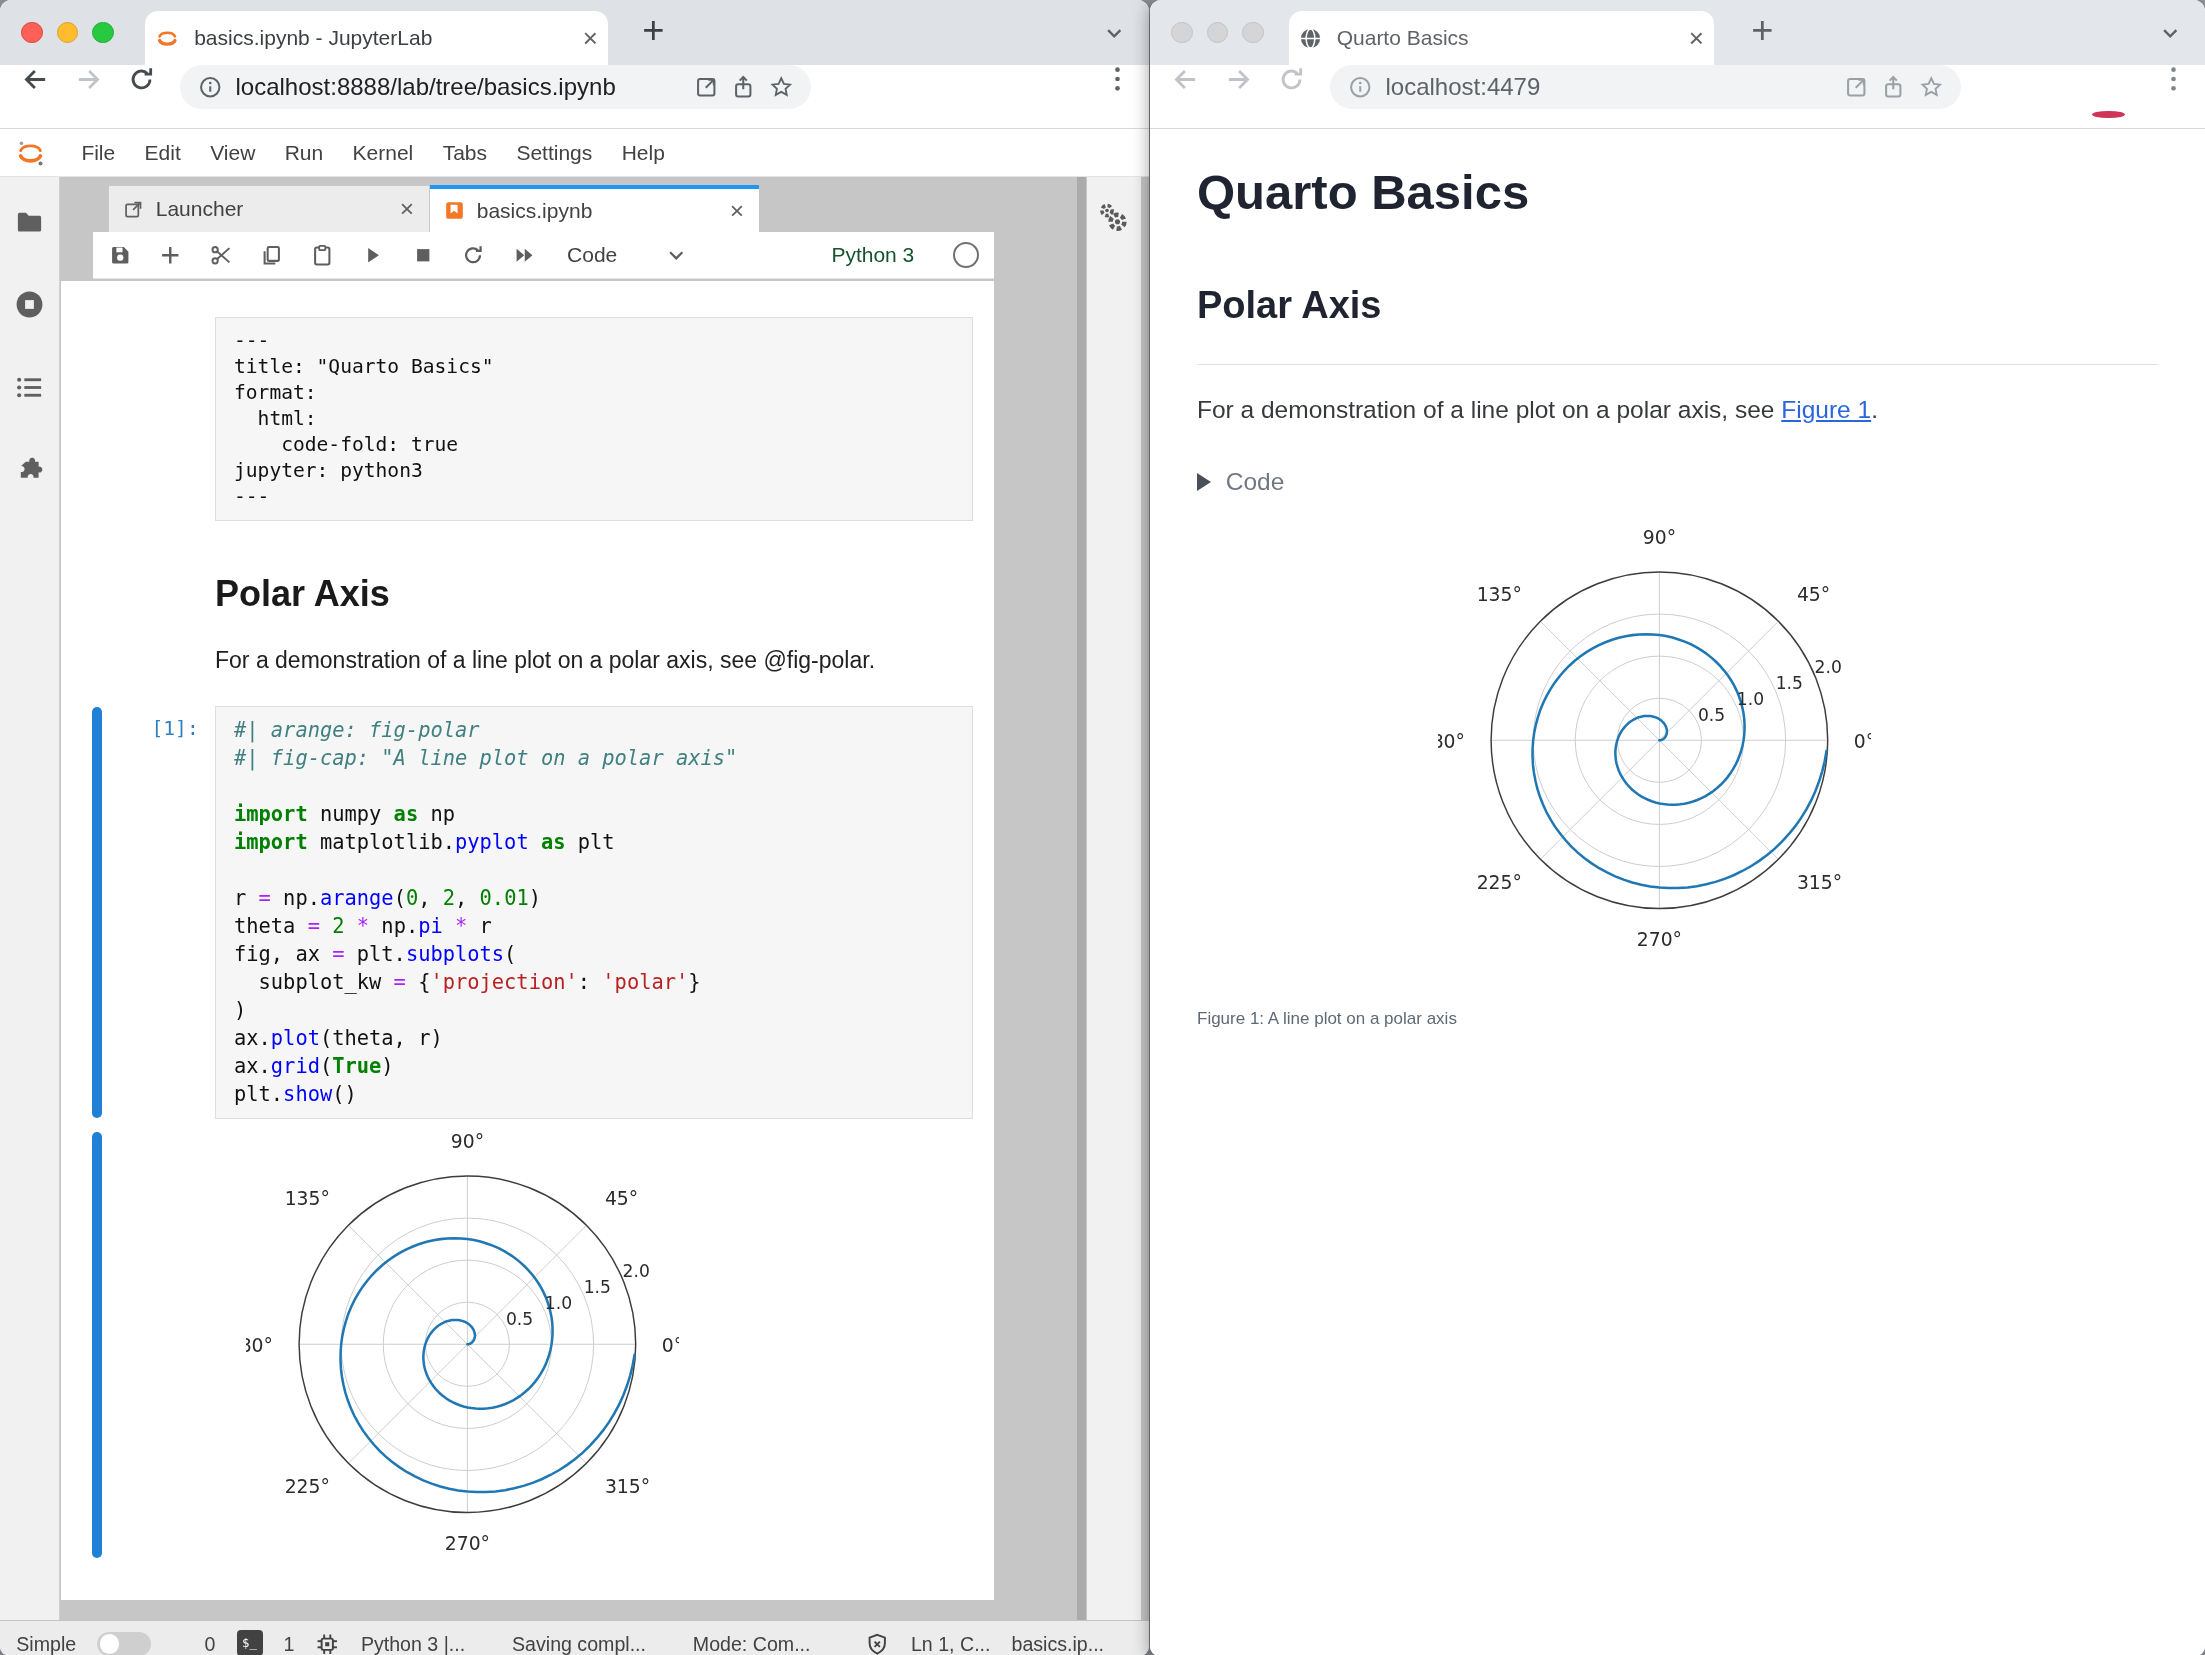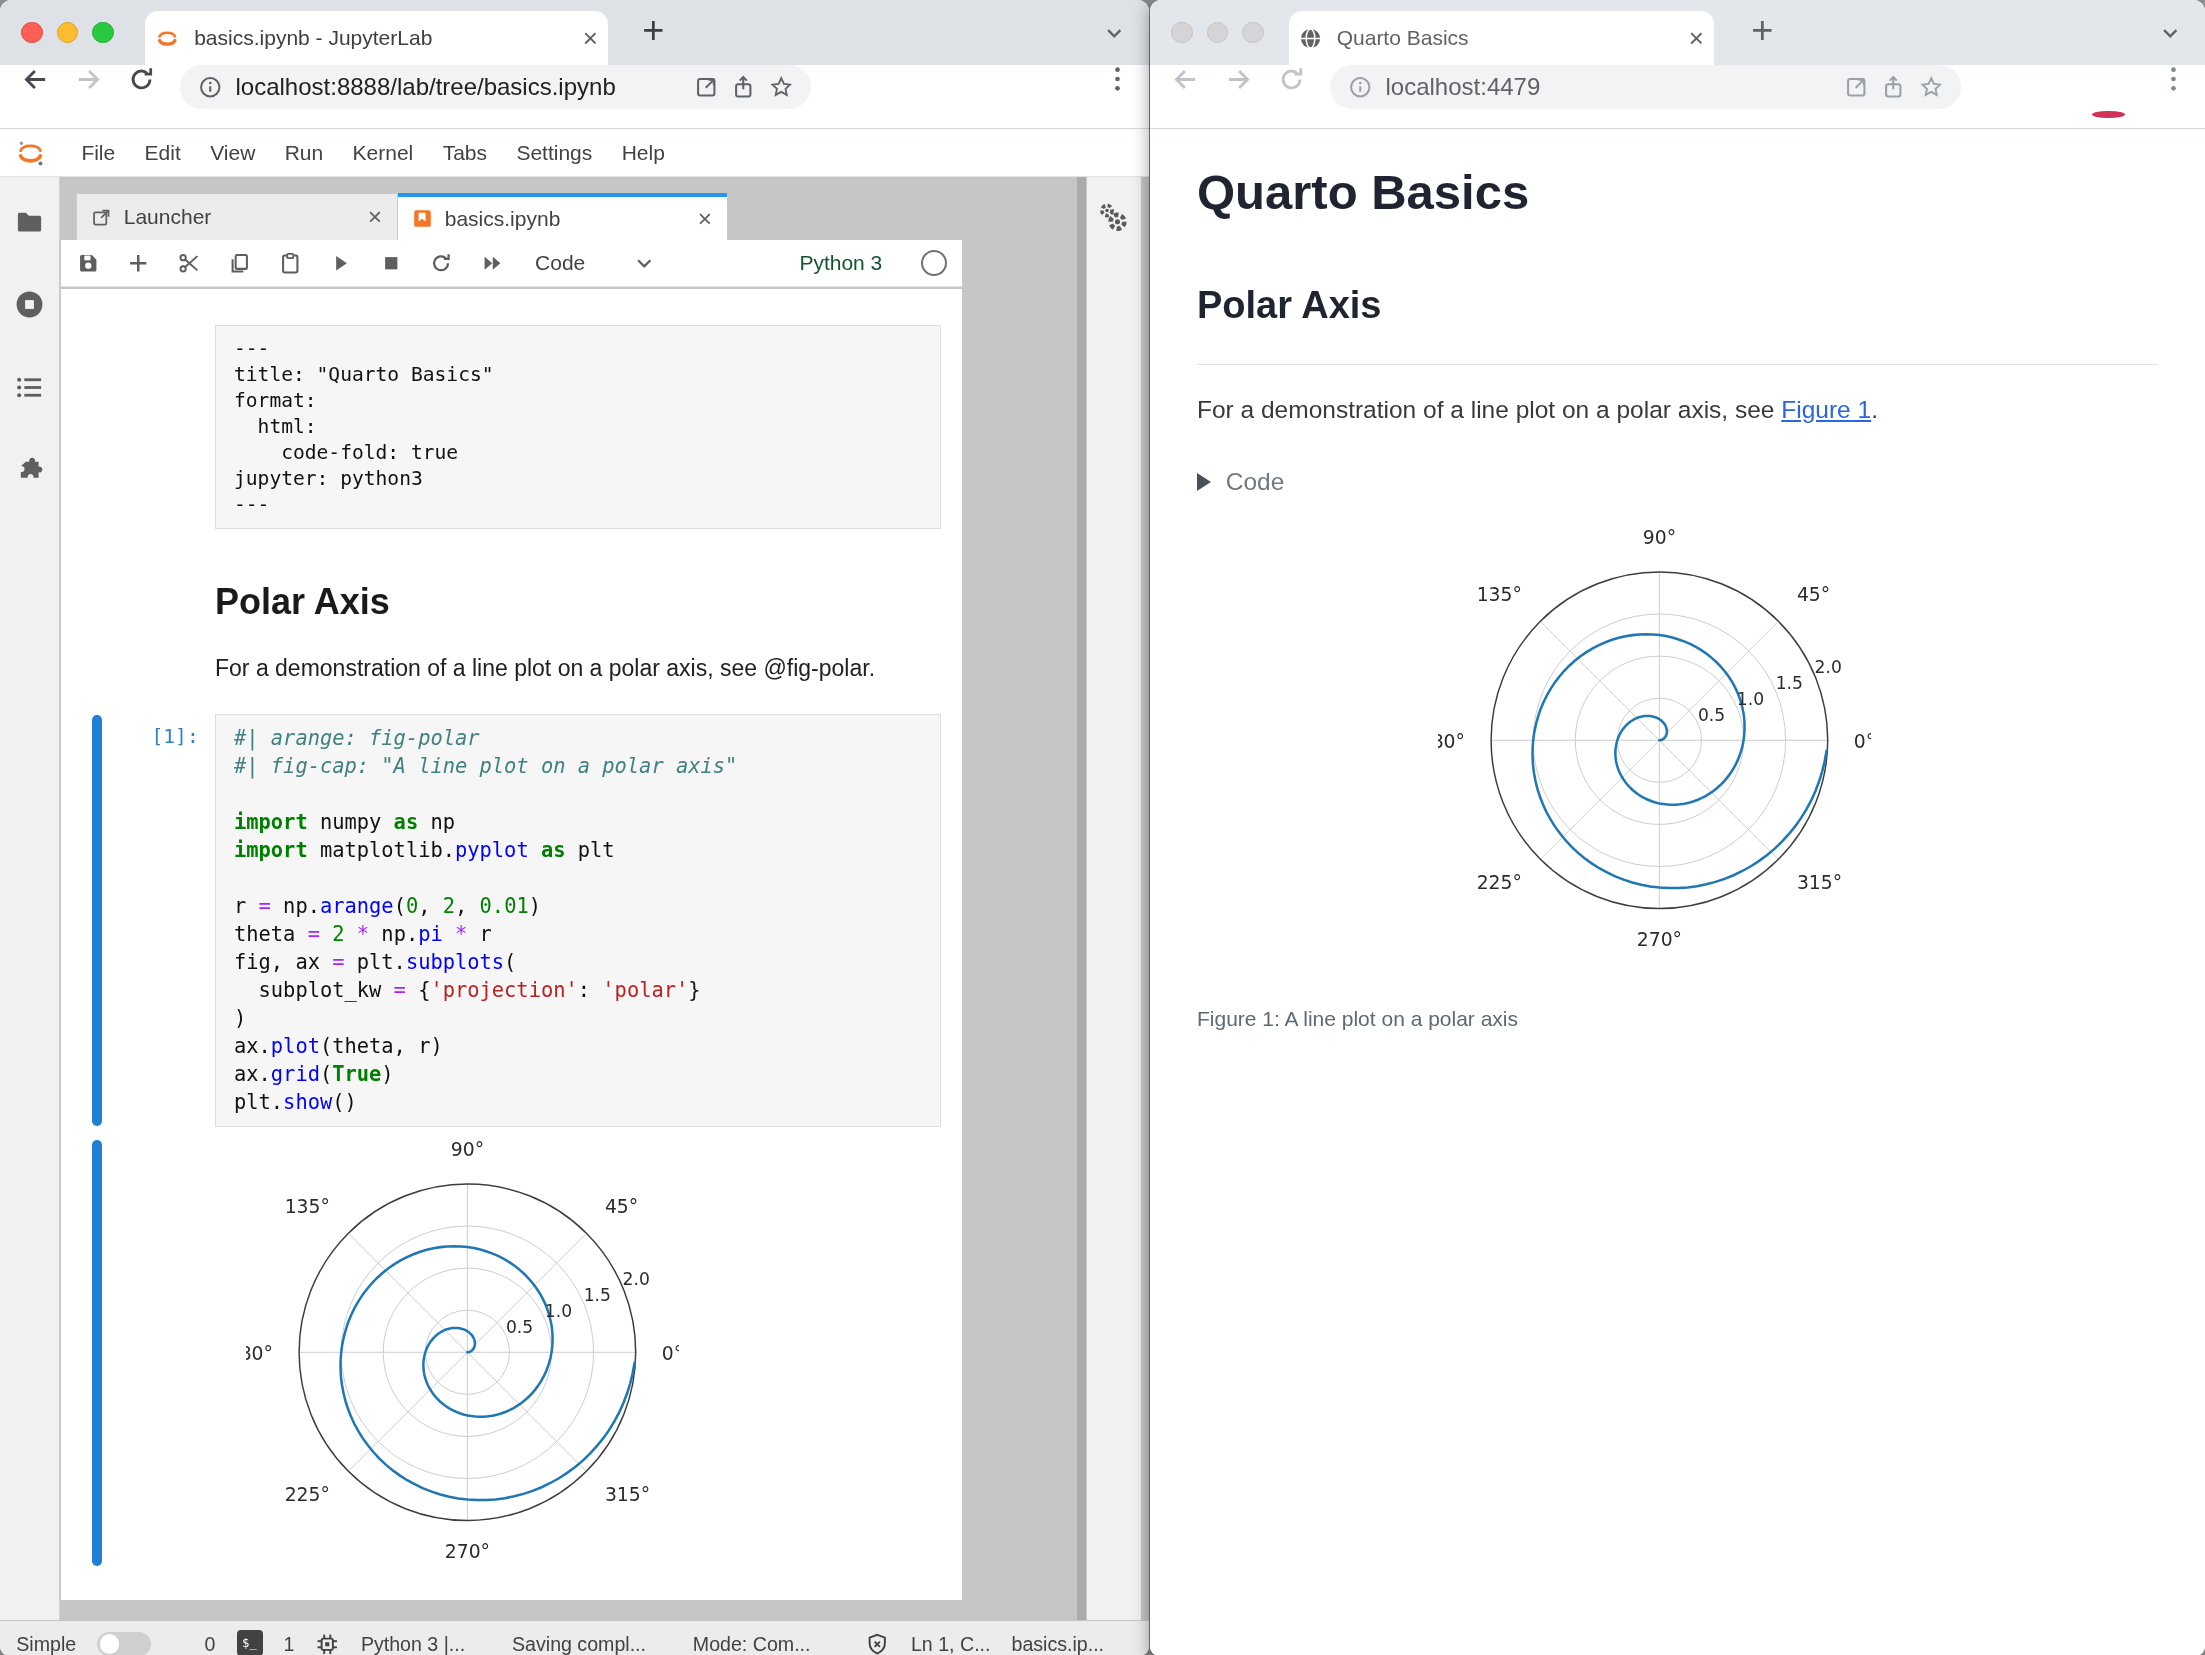--- a/index.html
+++ b/index.html
@@ -45,21 +45,21 @@
     background:#cf3457;}
 
   
   .jmenubar{height:47px;background:#fff;border-bottom:0.8px solid #e4e4e4;display:flex;align-items:center;}
   .jlogo{margin:0 16.3px 0 11.4px;}
   .jmenu{font-size:21px;color:#424242;padding:0 14.7px;}
   .dock{position:absolute;top:177px;bottom:36px;left:0;right:0;background:#c6c6c6;}
   .actbar{position:absolute;left:0;top:0;bottom:0;width:60px;background:#f1f1f1;border-right:0.8px solid #cfcfcf;
     display:flex;flex-direction:column;align-items:center;padding-top:29px;gap:52px;box-sizing:border-box;}
   .actbar svg{width:31px;height:31px;color:#5f5f5f;}
-  .mainarea{position:absolute;left:61px;width:901px;top:16px;bottom:0;}
+  .mainarea{position:absolute;left:61px;width:901px;top:8px;bottom:0;padding-left:32px;}
   .doctabs{height:47px;display:flex;align-items:flex-end;}
   .dtab{height:47px;display:flex;align-items:center;padding:0 14.7px;box-sizing:border-box;font-size:21px;color:#424242;}
   .dtab.inactive{margin-left:14.7px;width:322px;background:#ececec;border:0.8px solid #c9c9c9;border-bottom:none;}
   .dtab.active{width:329px;background:#fff;border-top:4.9px solid #2196f3;}
   .dtab .dlabel{margin-left:11.4px;flex:1;}
   .dtab .dclose{color:#616161;font-size:24.5px;}
   .nbtoolbar{height:47px;background:#fff;border-bottom:0.8px solid #e3e3e3;display:flex;align-items:center;
     padding:0 14.7px;gap:26px;box-sizing:border-box;}
   .nbtoolbar svg{width:24.5px;height:24.5px;color:#5e5e5e;flex:none;}
   .celltype{font-size:21px;color:#424242;margin-left:4.9px;}
@@ -106,21 +106,21 @@
     box-sizing:border-box;color:#373a3c;}
   .q-title{margin:34px 0 0 0;font-size:49px;font-weight:600;color:#1f2430;line-height:59px;}
   .q-h2{margin:60px 0 0 0;font-size:38px;font-weight:600;color:#1f2430;line-height:46px;}
   .q-hr{margin:36px 0 0 0;border:none;border-top:1.6px solid #dee2e6;}
   .q-para{margin:28px 0 0 0;font-size:24.5px;line-height:34px;}
   .q-link{color:#2a66dd;text-decoration:underline;}
   .q-summary{margin:41px 0 0 0;font-size:24.5px;color:#707884;display:flex;align-items:center;gap:14.7px;}
   .q-tri{width:0;height:0;border-left:14px solid #49505a;border-top:9px solid transparent;
     border-bottom:9px solid transparent;}
   .q-fig{margin:31px 0 0 241px;}
-  .q-caption{margin:46px 0 0 0;font-size:21px;color:#5d6a75;line-height:33px;}
+  .q-caption{margin:46px 0 0 0;font-size:17px;color:#5d6a75;line-height:33px;}
 </style>
 </head>
 <body>
 
 <div class="canvas">
 
   <section class="win" id="win-left">
     <div class="tabstrip">
       <div class="lights">
         <span class="light l-red"></span>

